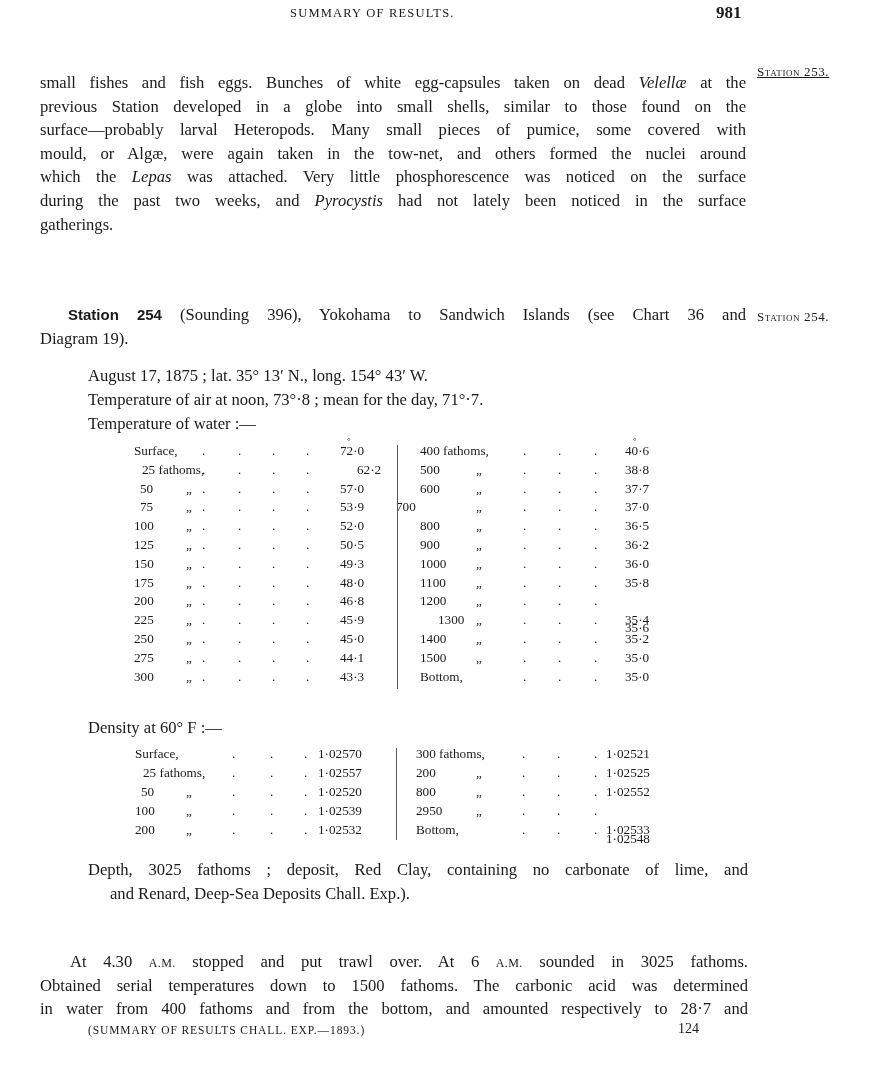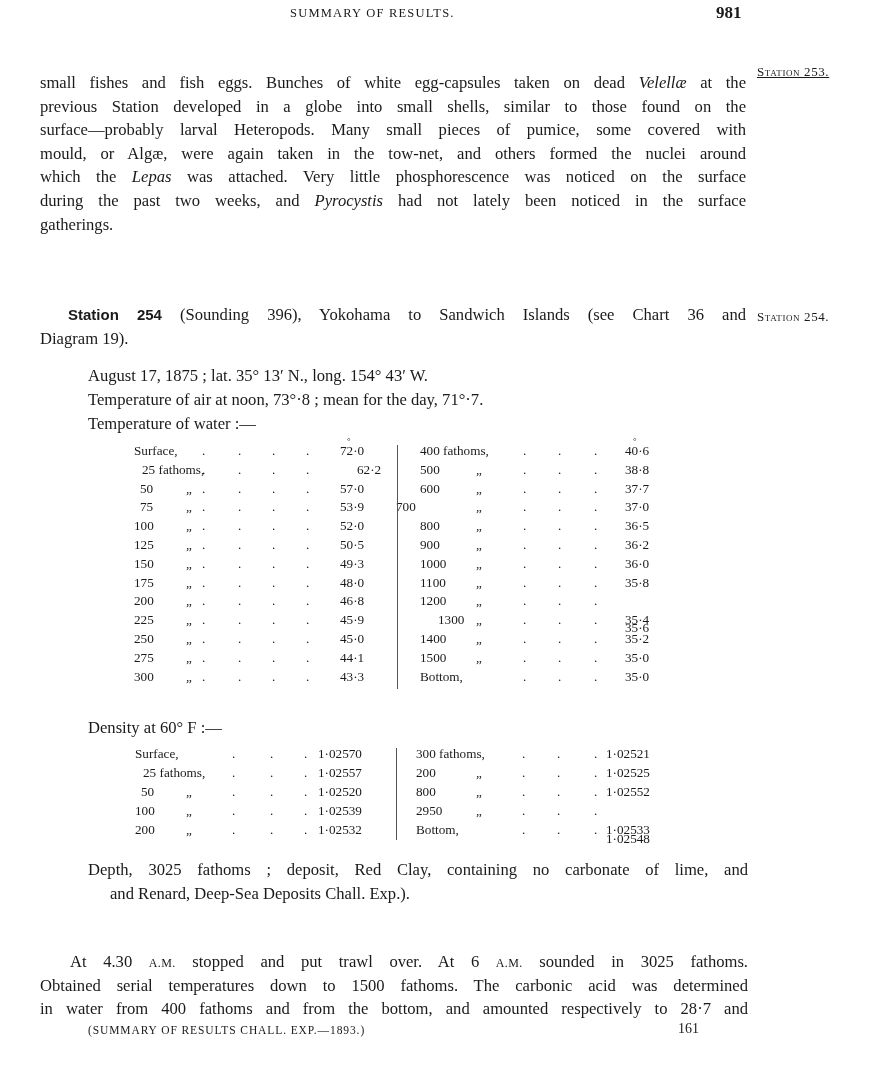--- a/index.html
+++ b/index.html
@@ -369,13 +369,13 @@
   <div style="padding-left:22px; white-space:nowrap;">and Renard, Deep-Sea Deposits Chall. Exp.).</div>
 </div>
 
 <div class="abs para" style="top:950px; left:40px; width:708px;">
   <span class="line" style="padding-left:30px; box-sizing:border-box;"><span>At 4.30 </span><span class="smallcaps">A.M.</span><span> stopped and put trawl over.  At 6 </span><span class="smallcaps">A.M.</span><span> sounded in 3025 fathoms.</span></span>
   <span class="line"><span>Obtained serial temperatures down to 1500 fathoms.  The carbonic acid was determined</span></span>
   <span class="line"><span>in water from 400 fathoms and from the bottom, and amounted respectively to 28·7 and</span></span>
 </div>
 
 <div class="abs footer">(SUMMARY OF RESULTS CHALL. EXP.—1893.)</div>
-<div class="abs footer-sig">161</div>
+<div class="abs footer-sig">124</div>
 
 </body></html>

